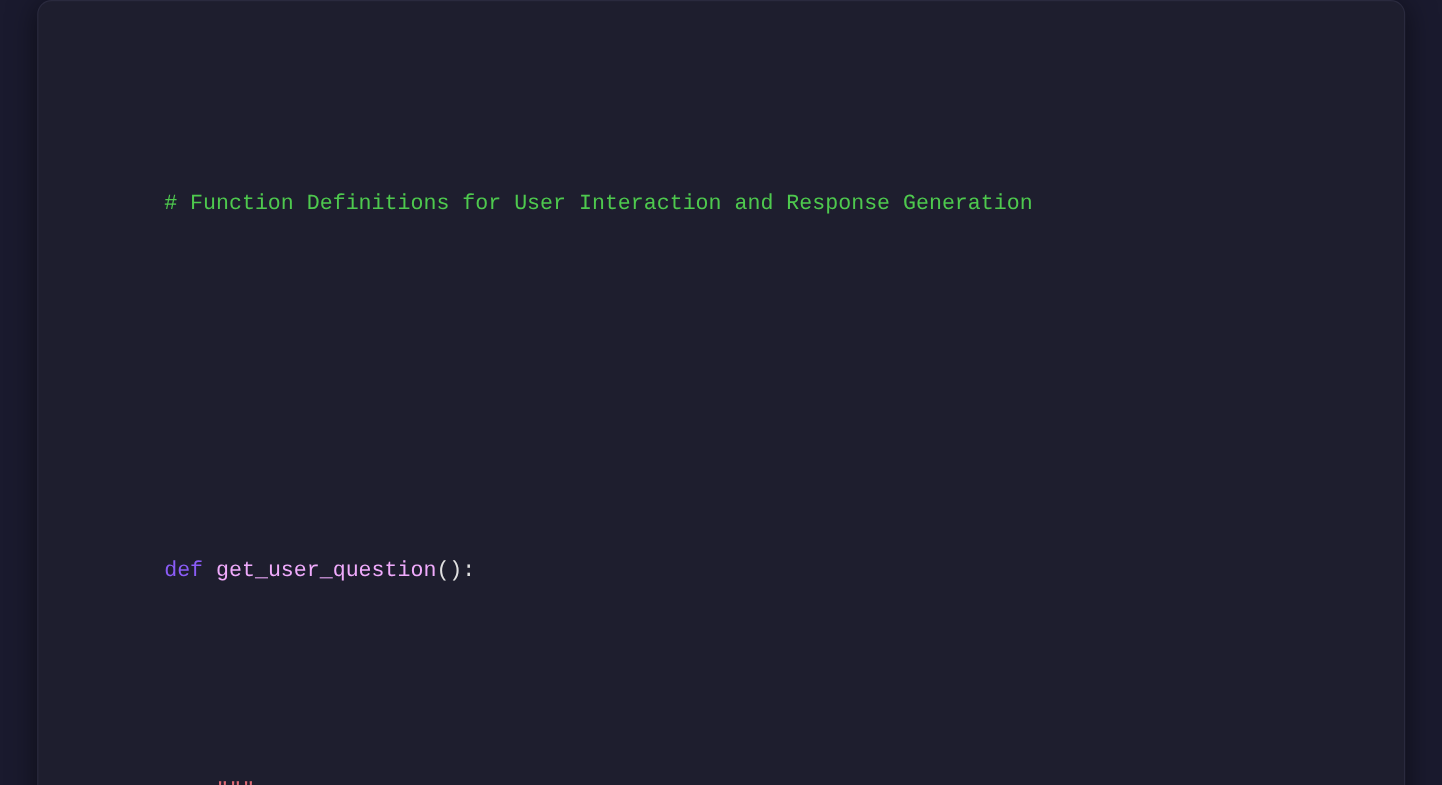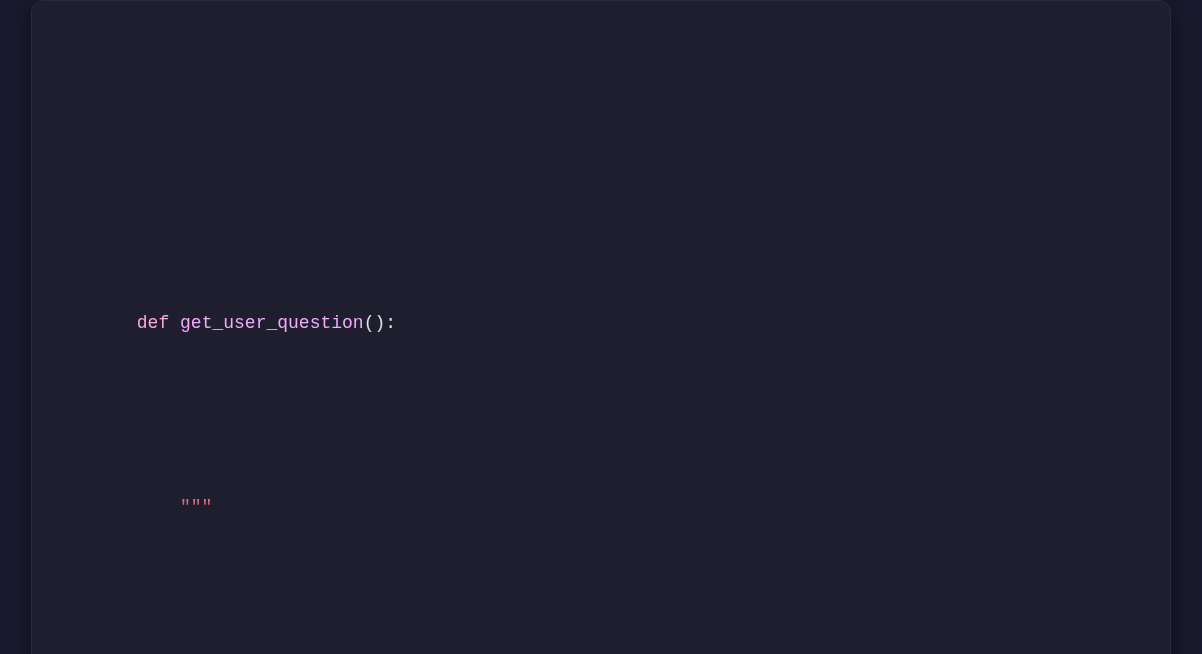--- a/index.html
+++ b/index.html
@@ -27,35 +27,38 @@
       box-shadow: 0 4px 24px rgba(0,0,0,0.5);
     }
 
     .code-block {
       font-size: 18px;
       line-height: 1.7;
       white-space: pre;
     }
 
     .comment { color: #4ec94e; }
-    .keyword { color: #f9a8d4; }
+    .keyword { color: #8b5cf6; }
     .def-name { color: #f0abfc; }
     .docstring { color: #e06c75; }
     .plain { color: #e0e0e0; }
 
     .line {
       display: block;
     }
   </style>
 </head>
 <body>
 
 <div class="code-container">
   <div class="code-block">
 
+    <span class="line">
+      <span class="comment"># Function Definitions for User Interaction and Response Generation</span>
+    </span>
 
     <span class="line">&nbsp;</span>
 
     <span class="line">
       <span class="keyword">def </span><span class="def-name">get_user_question</span><span class="plain">():</span>
     </span>
 
     <span class="line">
       <span class="docstring">    """</span>
     </span>

